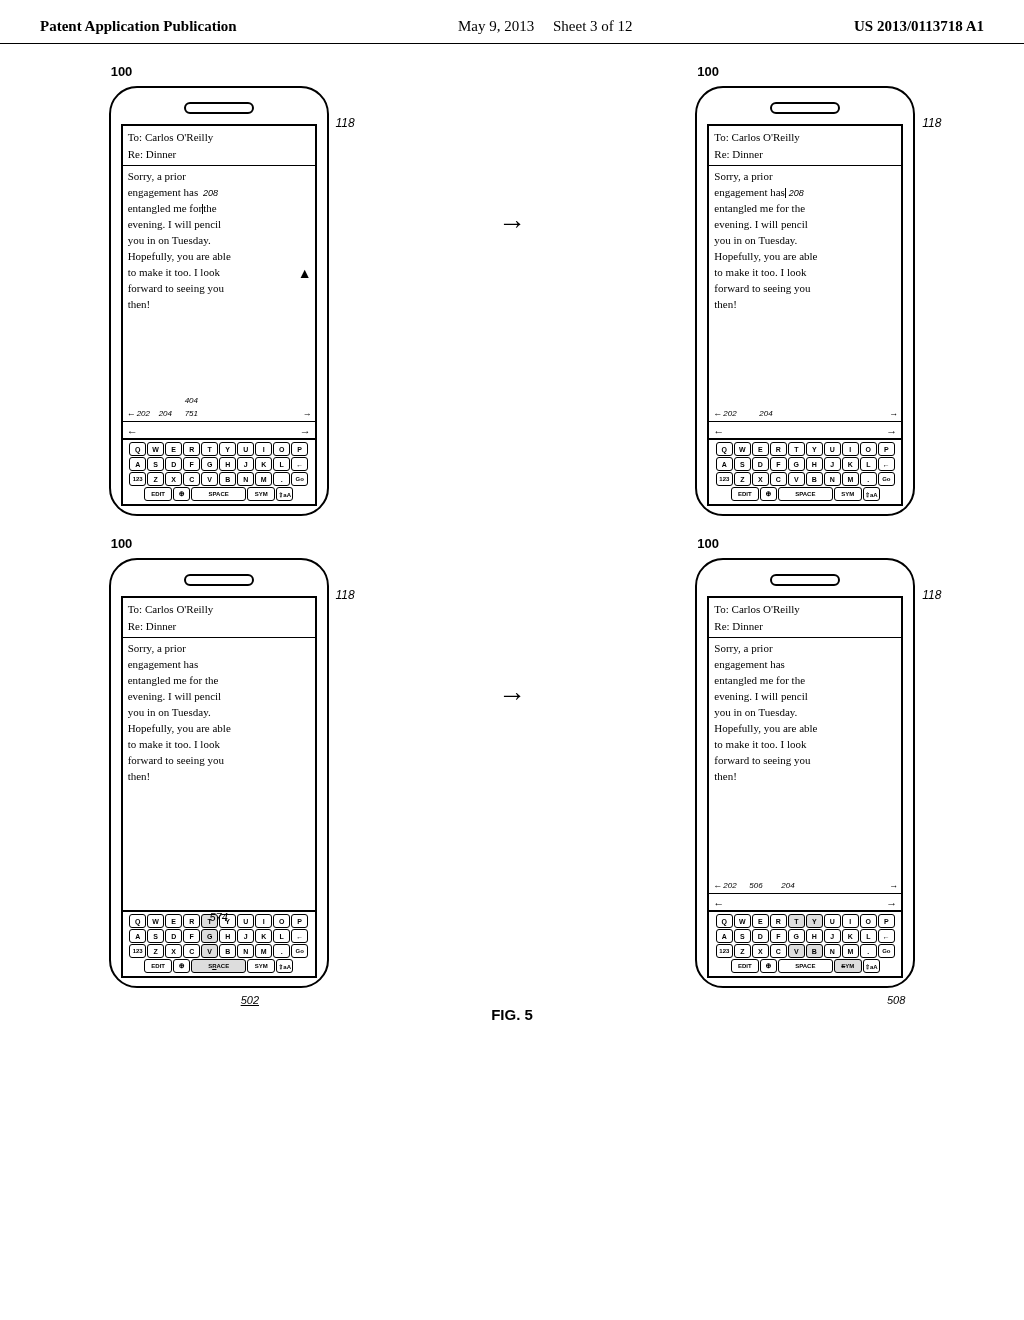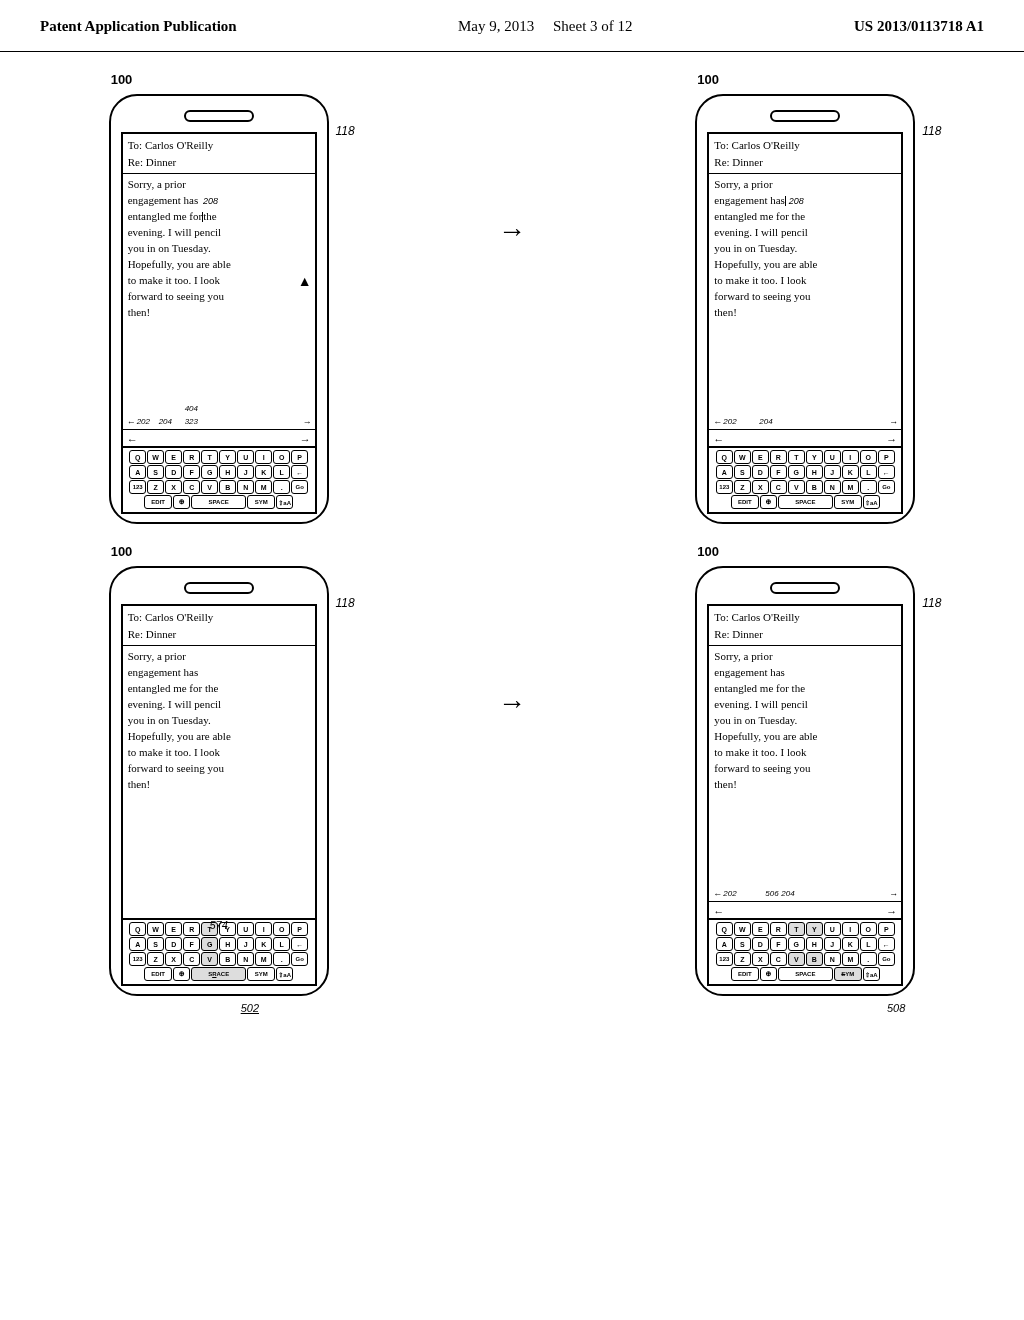--- a/index.html
+++ b/index.html
@@ -10,21 +10,21 @@
       min-height: 1320px;
       position: relative;
       overflow: hidden;
     }
 
     
     .patent-header {
       display: flex;
       justify-content: space-between;
       align-items: center;
-      padding: 18px 40px 16px 40px;
+      padding: 18px 40px 8px 40px;
       border-bottom: 1px solid #000;
     }
     .patent-header-left {
       font-weight: bold;
       font-size: 15px;
     }
     .patent-header-center {
       font-size: 15px;
       text-align: center;
     }
@@ -218,21 +218,21 @@
                 Hopefully, you are able<br>
                 to make it too. I look<br>
                 forward to seeing you <span style="font-size:14px;position:absolute;right:3px;top:98px;">▲</span><br>
                 then!
               </div>
 
               <div style="position:absolute;bottom:1px;left:4px;font-size:9px;font-family:Arial;">
                 <span>←</span><span style="font-size:8px;margin-left:1px;font-style:italic;">202</span>
               </div>
               <div style="position:absolute;bottom:1px;left:36px;font-size:8px;font-family:Arial;font-style:italic;">204</div>
-              <div style="position:absolute;bottom:1px;left:62px;font-size:8px;font-family:Arial;font-style:italic;">323</div>
+              <div style="position:absolute;bottom:1px;left:62px;font-size:8px;font-family:Arial;font-style:italic;">751</div>
               <div style="position:absolute;bottom:14px;left:62px;font-size:8px;font-family:Arial;font-style:italic;">404</div>
               <div style="position:absolute;bottom:1px;right:3px;font-size:9px;font-family:Arial;">→</div>
             </div>
 
             <div class="nav-row">
               <span style="font-size:11px;font-weight:bold;">←</span>
               <span style="flex:1;text-align:center;"></span>
               <span style="font-size:11px;font-weight:bold;">→</span>
             </div>
           </div>
@@ -474,21 +474,21 @@
                 you in on Tuesday.<br>
                 Hopefully, you are able<br>
                 to make it too. I look<br>
                 forward to seeing you<br>
                 then!
               </div>
 
               <div style="position:absolute;bottom:1px;left:4px;font-size:9px;font-family:Arial;">
                 <span>←</span><span style="font-size:8px;margin-left:1px;font-style:italic;">202</span>
               </div>
-              <div style="position:absolute;bottom:1px;left:40px;font-size:8px;font-family:Arial;font-style:italic;margin-left:16px;">506</div>
+              <div style="position:absolute;bottom:1px;left:40px;font-size:8px;font-family:Arial;font-style:italic;">506</div>
               <div style="position:absolute;bottom:1px;left:72px;font-size:8px;font-family:Arial;font-style:italic;">204</div>
               <div style="position:absolute;bottom:1px;right:3px;font-size:9px;font-family:Arial;">→</div>
             </div>
             <div class="nav-row">
               <span style="font-size:11px;font-weight:bold;">←</span>
               <span style="flex:1;"></span>
               <span style="font-size:11px;font-weight:bold;">→</span>
             </div>
           </div>
 
@@ -537,15 +537,20 @@
               <div class="kbd-key small-font">⇧aA</div>
             </div>
           </div>
         </div>
         <span style="position:absolute;top:30px;right:-26px;font-size:12px;font-family:Arial;font-style:italic;">118</span>
 
         <span style="position:absolute;bottom:-18px;right:10px;font-size:11px;font-family:Arial;font-style:italic;">508</span>
       </div>
     </div>
 
+    <div style="display:flex; justify-content:space-between; align-items:center; margin-top:4px; padding: 0 50px;">
+      <div style="width:40px;"></div>
+      <div class="fig-label">FIG. 5</div>
+      <div style="width:40px;"></div>
+    </div>
   </div>
 
 </div>
 
 </body></html>

